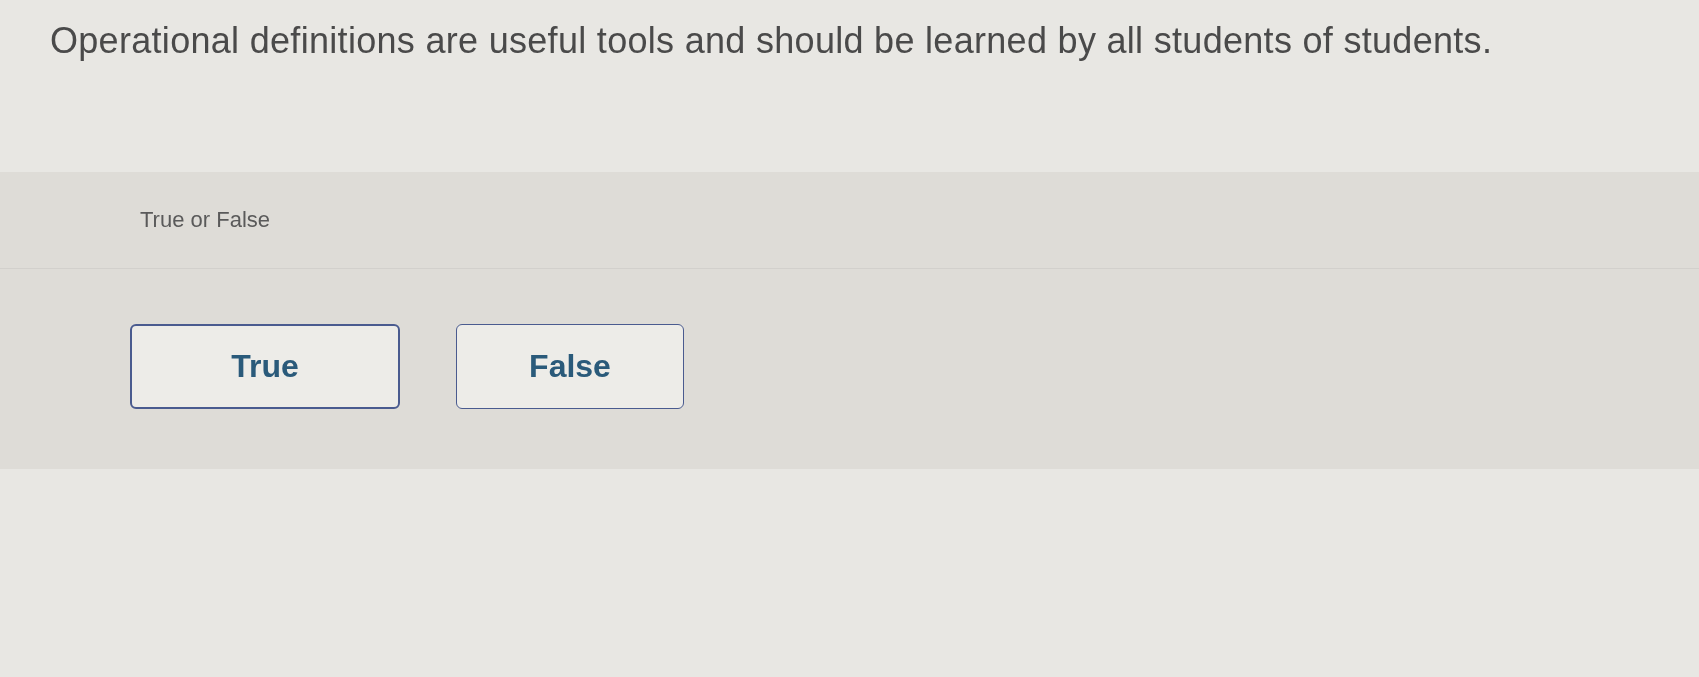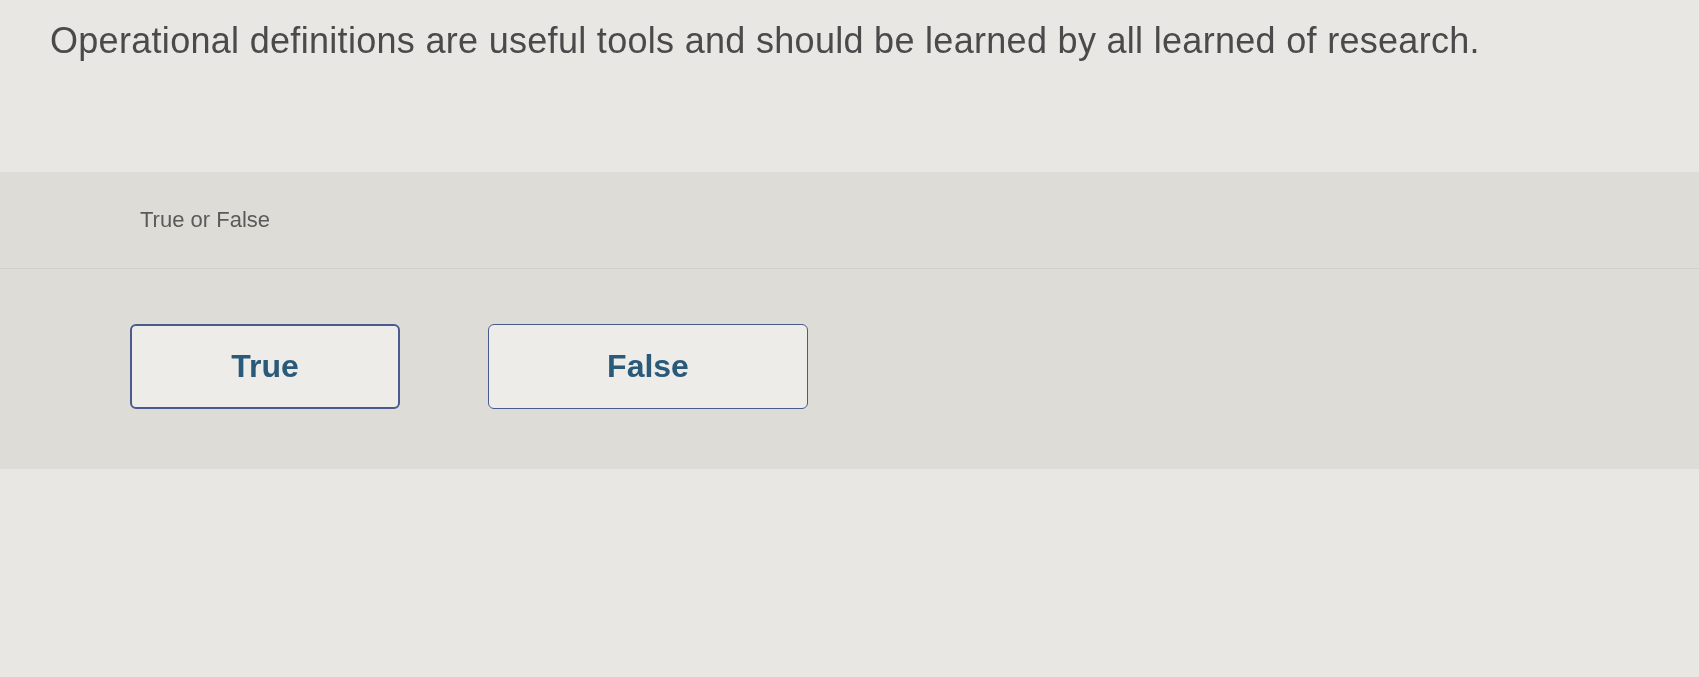--- a/index.html
+++ b/index.html
@@ -33,48 +33,48 @@
     .prompt-label {
       font-size: 22px;
       color: #5a5a5a;
       padding: 35px 0 35px 140px;
       font-weight: 400;
       border-bottom: 1px solid rgba(0,0,0,0.05);
     }
     
     .options-row {
       display: flex;
-      gap: 88px;
+      gap: 56px;
       padding: 55px 0 0 130px;
     }
     
     .option-button {
       background-color: #edece8;
       border: 2px solid #4a5b8f;
       border-radius: 6px;
       padding: 22px 0;
       width: 270px;
       text-align: center;
       font-size: 32px;
       font-weight: 700;
       color: #2a5a7a;
       cursor: pointer;
       font-family: inherit;
     }
     
     .option-button.false-btn {
       border-width: 1.5px;
       font-weight: 600;
-      width: 320px;
+      width: 228px;
     }
   </style>
 </head>
 <body>
 
-<div class="question-text">Operational definitions are useful tools and should be learned by all learned of research.</div>
+<div class="question-text">Operational definitions are useful tools and should be learned by all students of students.</div>
 
 <div class="answer-section">
 
   <div class="prompt-label">True or False</div>
 
   <div class="options-row">
 
     <button class="option-button">True</button>
 
     <button class="option-button false-btn">False</button>

